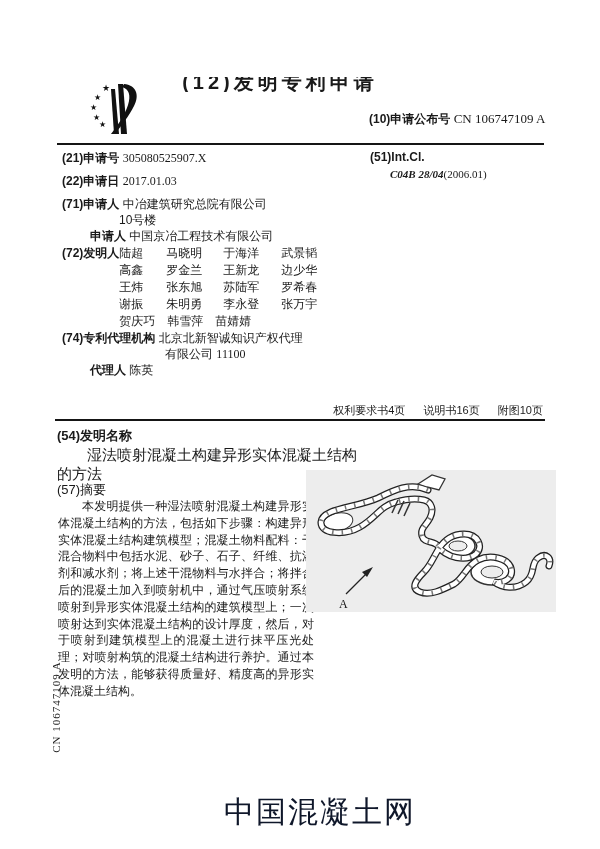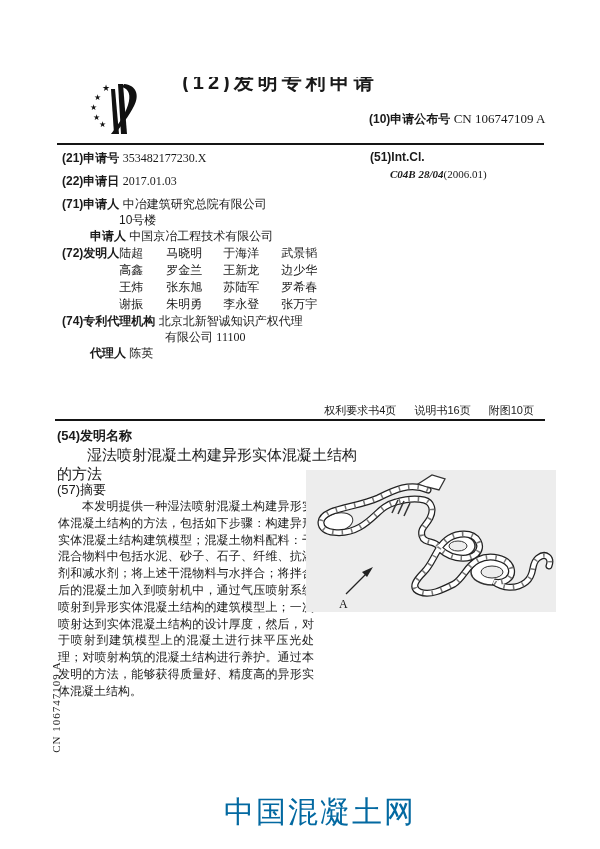--- a/index.html
+++ b/index.html
@@ -26,41 +26,41 @@
   .ind1{padding-left:28px;}
   .ind2{padding-left:57px;}
   .ind3{padding-left:103px;}
   .inv-block{display:flex;margin-top:1px;}
   .inv-names{width:232px;}
   .inv-row{display:grid;grid-template-columns:47px 57px 58px auto;line-height:17px;}
   .inv-row5{display:grid;grid-template-columns:48px 48px auto;line-height:17px;}
   .intcl{position:absolute;left:370px;top:150px;font-size:12px;}
   .intcl-val{position:absolute;left:390px;top:168px;font-size:11px;}
   .intcl-val .code{font-style:italic;font-weight:bold;}
-  .pages-info{position:absolute;right:66px;top:403px;font-size:11px;text-align:center;}
+  .pages-info{position:absolute;right:57px;top:403px;font-size:11px;text-align:center;}
   .pages-info span{margin-left:15px;}
   .rule2{position:absolute;left:55px;top:419px;width:490px;height:2px;background:#151515;}
 
   
   .sec54{position:absolute;left:57px;top:427px;font-size:13px;font-weight:bold;}
   .inv-title{position:absolute;left:57px;top:445px;width:308px;font-size:15px;line-height:19px;text-indent:2em;}
   .sec57{position:absolute;left:57px;top:481px;font-size:13px;font-weight:normal;}
   .abstract{position:absolute;left:58px;top:498px;width:256px;font-size:12px;line-height:16.8px;
     text-align:justify;text-indent:2em;}
 
   
   .figure{position:absolute;left:306px;top:470px;width:250px;height:142px;background:#ededed;}
 
   
   .vertical-pubno{position:absolute;left:2px;top:700px;width:110px;height:14px;
     transform:rotate(-90deg);font-family:"Liberation Serif","DejaVu Serif",serif;
     font-size:11px;letter-spacing:1px;text-align:center;white-space:nowrap;color:#222;}
 
   
-  .watermark{position:absolute;left:224px;top:792px;font-size:30px;letter-spacing:2px;color:#0369a1;}
+  .watermark{position:absolute;left:224px;top:792px;font-size:30px;letter-spacing:2px;color:#0f172a;}
 </style>
 </head>
 <body>
 
 <div class="page">
 
   <svg class="logo" viewBox="0 0 50 56">
     <g fill="#111">
       <text x="12" y="11" font-size="9">★</text>
       <text x="4" y="20" font-size="8">★</text>
@@ -80,21 +80,21 @@
   <div class="pub-line" style="top:111px;">
     <span class="b">(10)申请公布号</span>
     <span class="serif val">CN 106747109 A</span>
   </div>
 
   <div class="rule1"></div>
 
   <div class="biblio">
     <div class="row mb">
       <span class="b">(21)申请号</span>
-      <span class="serif">353482177230.X</span>
+      <span class="serif">305080525907.X</span>
     </div>
     <div class="row mb">
       <span class="b">(22)申请日</span>
       <span class="serif">2017.01.03</span>
     </div>
     <div class="row">
       <span class="b">(71)申请人</span>
       <span>中冶建筑研究总院有限公司</span>
     </div>
     <div class="row ind2">
@@ -123,20 +123,25 @@
           <span>王炜</span>
           <span>张东旭</span>
           <span>苏陆军</span>
           <span>罗希春</span>
         </span>
         <span class="inv-row">
           <span>谢振</span>
           <span>朱明勇</span>
           <span>李永登</span>
           <span>张万宇</span>
+        </span>
+        <span class="inv-row5">
+          <span>贺庆巧</span>
+          <span>韩雪萍</span>
+          <span>苗婧婧</span>
         </span>
       </span>
     </div>
     <div class="row">
       <span class="b">(74)专利代理机构</span>
       <span>北京北新智诚知识产权代理</span>
     </div>
     <div class="row ind3">
       <span>有限公司</span>
       <span class="serif">11100</span>

